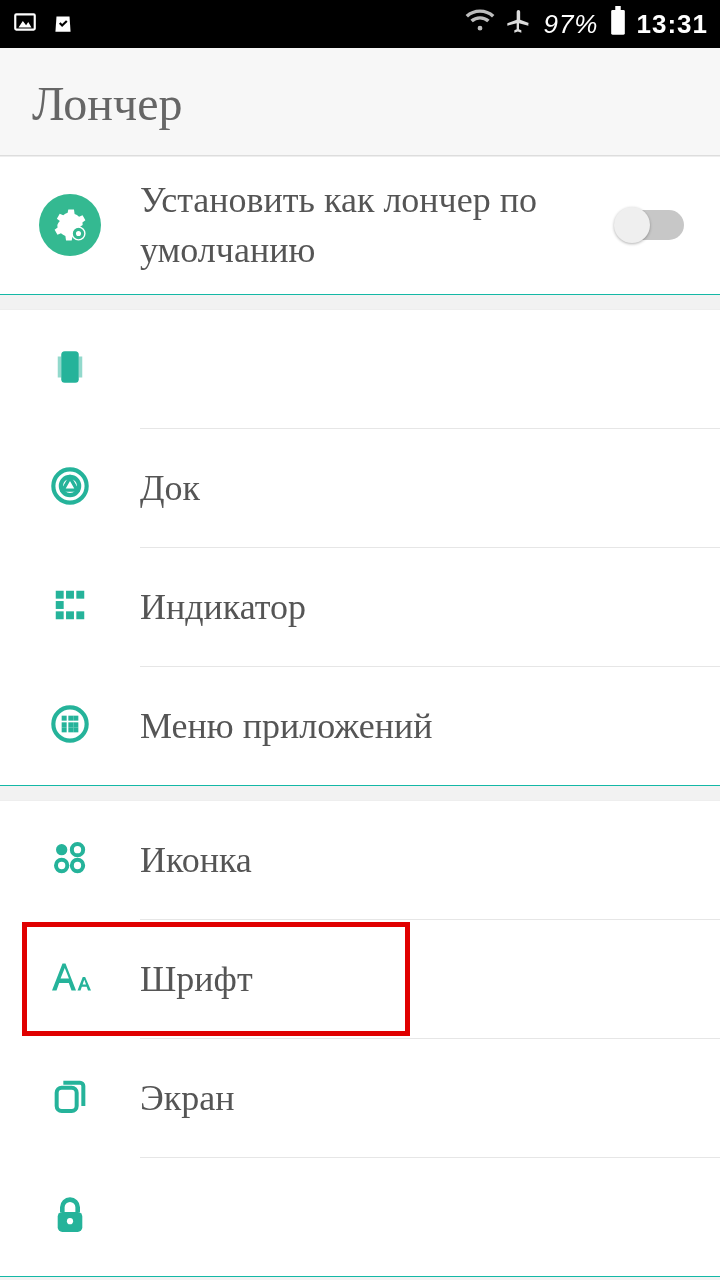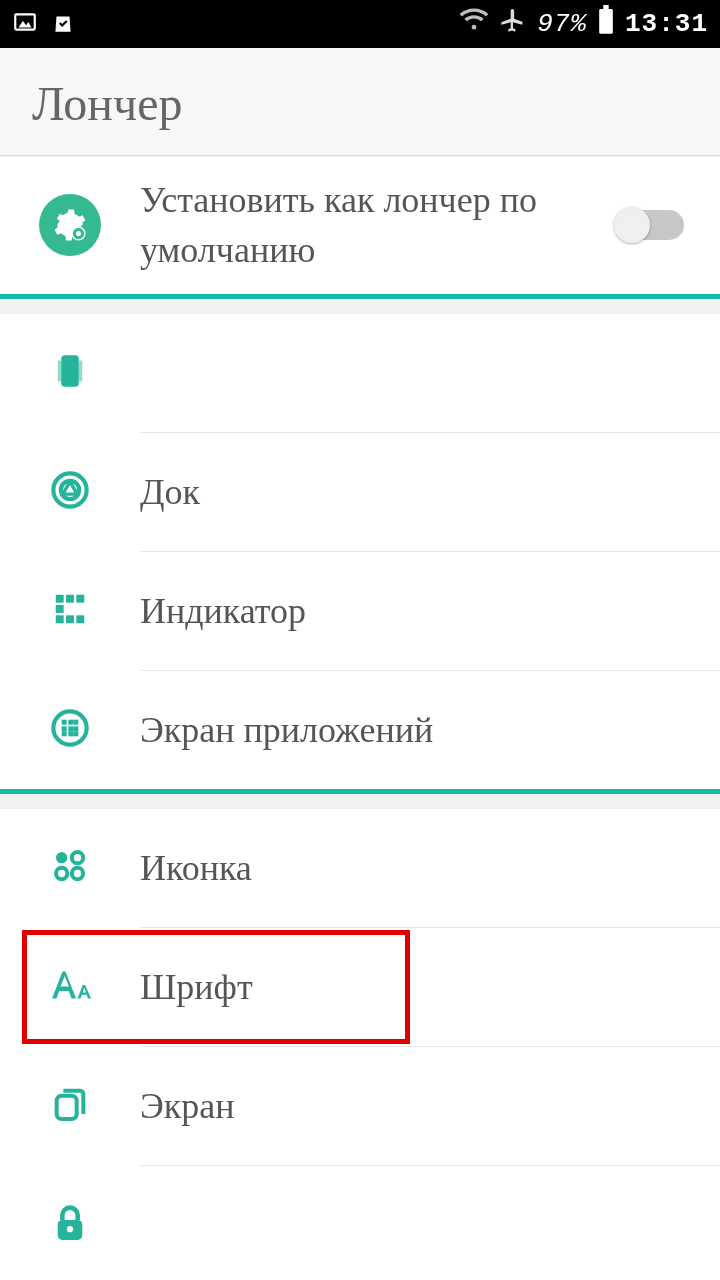--- a/index.html
+++ b/index.html
@@ -13,35 +13,35 @@
   
   .status-bar {
     height: 48px;
     background: #000;
     display: flex;
     align-items: center;
     padding: 0 12px;
     color: #fff;
   }
   .status-left { display: flex; gap: 12px; align-items: center; }
-  .status-right { margin-left: auto; display: flex; gap: 10px; align-items: center; font-size: 26px; font-family: Liberation Mono, monospace; }
+  .status-right { margin-left: auto; display: flex; gap: 10px; align-items: center; font-size: 26px; font-family: Liberation Sans, sans-serif; }
   .status-right .pct { font-style: italic; letter-spacing: 1px; }
   .status-right .time { font-weight: 600; letter-spacing: 1px; }
 
   
   .page-header {
     background: #f7f7f7;
     padding: 28px 32px 24px;
     border-bottom: 1px solid #ddd;
     font-size: 48px;
     color: #666;
   }
 
   
-  .section { background: #fff; margin-bottom: 14px; border-top: 1px solid #eee; border-bottom: 5px solid #14b8a6; }
+  .section { background: #fff; margin-bottom: 14px; border-top: 1px solid #eee; border-bottom: 1px solid #14b8a6; }
   .row {
     display: flex;
     align-items: center;
     min-height: 118px;
     padding: 0 20px 0 0;
     position: relative;
   }
   .row.tall { min-height: 128px; }
   .icon-col {
     width: 140px;
@@ -218,21 +218,21 @@
             <rect x="7" y="11" width="3" height="3"></rect>
               <rect x="11" y="11" width="3" height="3"></rect>
               <rect x="14" y="11" width="3" height="3"></rect>
             <rect x="7" y="15" width="3" height="3" transform="translate(0 -1)"></rect>
               <rect x="11" y="15" width="3" height="3" transform="translate(0 -1)"></rect>
               <rect x="14" y="15" width="3" height="3" transform="translate(0 -1)"></rect>
           </g>
         </svg>
       </span>
     </div>
-    <div class="label-col">Экран приложений</div>
+    <div class="label-col">Меню приложений</div>
   </div>
 </div>
 
 <div class="section">
 
   <div class="row">
     <div class="icon-col">
       <span>
         <svg width="40" height="40" viewBox="0 0 24 24" fill="#25b39a">
           <circle cx="7" cy="7" r="3.4"></circle>

